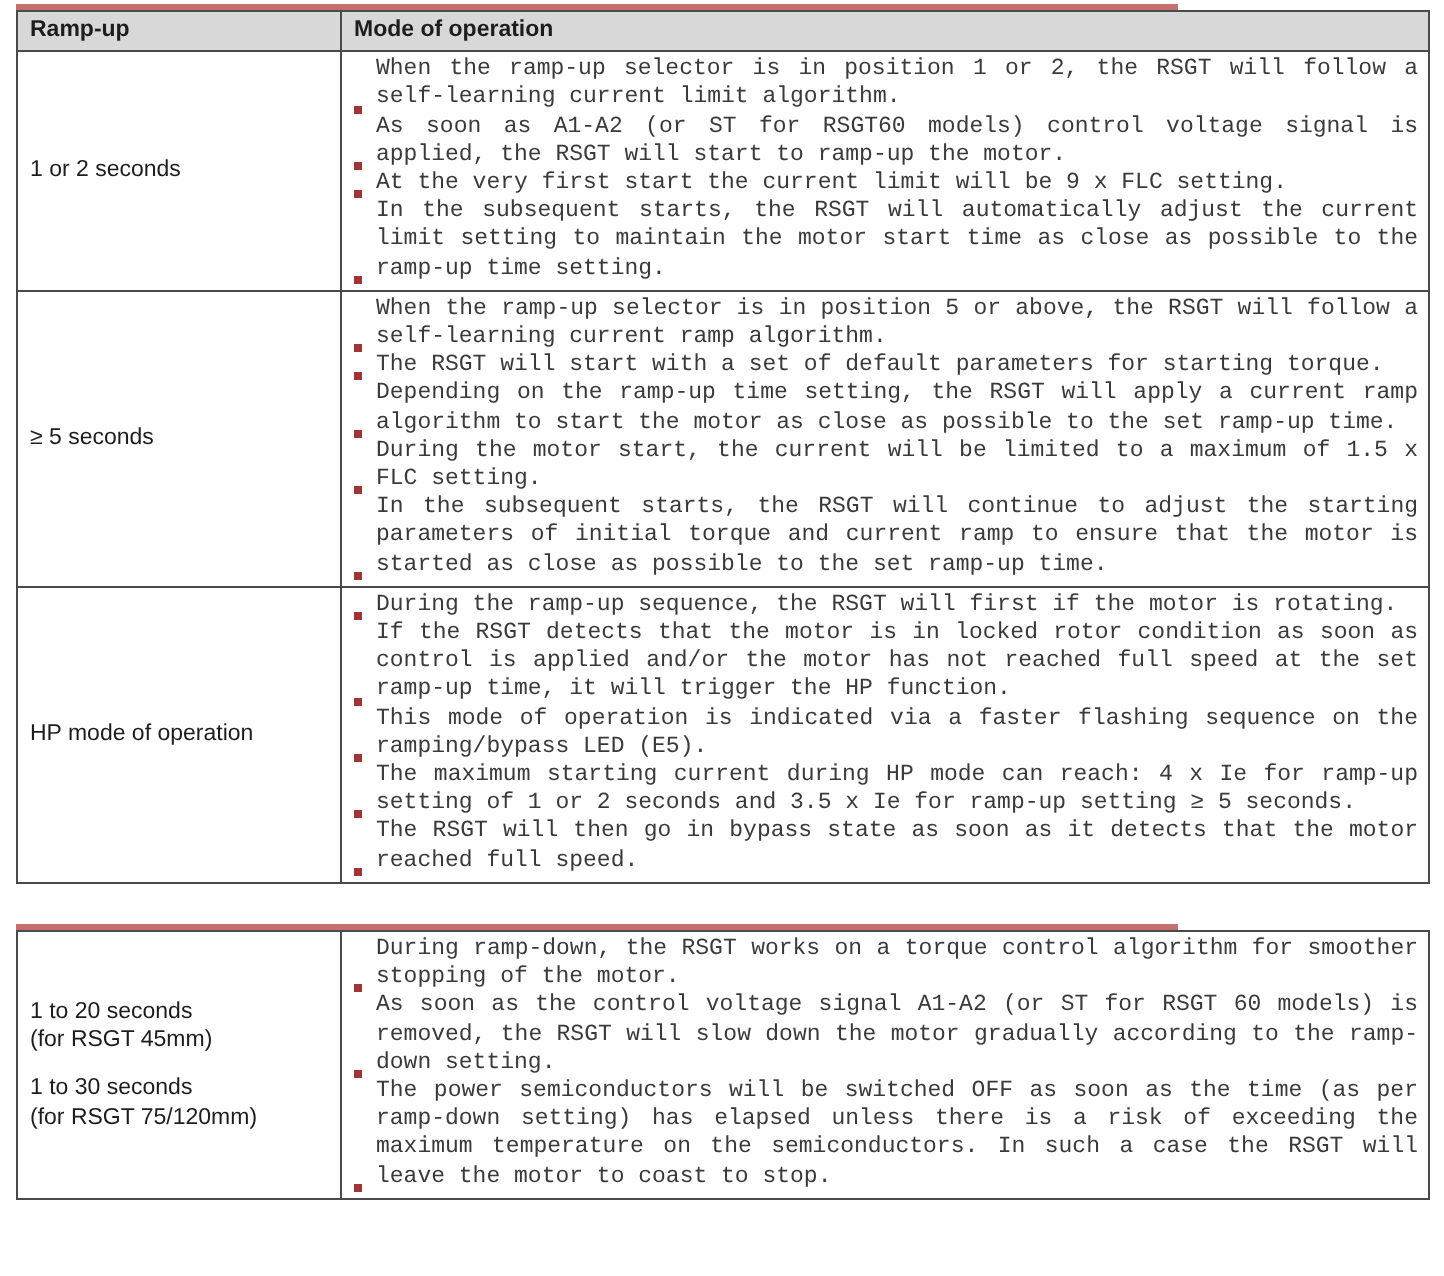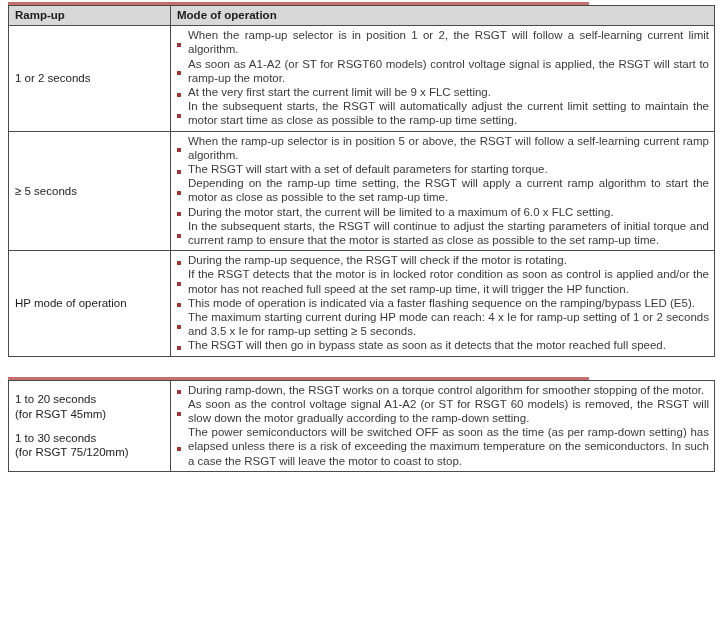--- a/index.html
+++ b/index.html
@@ -45,21 +45,22 @@
     font-weight: normal;
     color: #1d1d1d;
     padding: 3px 4px 3px 6px;
   }
   td.desc-cell {
     vertical-align: top;
     padding: 2px 5px 3px 4px;
   }
   .bullet-item {
     display: flex;
-    align-items: center;
+    align-items: flex-end;
+    font-family: Liberation Mono, monospace;
   }
   .bullet-dot {
     flex: 0 0 auto;
     width: 4px;
     height: 4px;
     margin: 5px 7px 0 2px;
     background: #a33434;
   }
   .bullet-text {
     flex: 1 1 auto;
@@ -122,37 +123,37 @@
           <div class="bullet-item">
             <span class="bullet-dot"></span>
             <span class="bullet-text">The RSGT will start with a set of default parameters for starting torque.</span>
           </div>
           <div class="bullet-item">
             <span class="bullet-dot"></span>
             <span class="bullet-text">Depending on the ramp-up time setting, the RSGT will apply a current ramp algorithm to start the motor as close as possible to the set ramp-up time.</span>
           </div>
           <div class="bullet-item">
             <span class="bullet-dot"></span>
-            <span class="bullet-text">During the motor start, the current will be limited to a maximum of 6.0 x FLC setting.</span>
+            <span class="bullet-text">During the motor start, the current will be limited to a maximum of 1.5 x FLC setting.</span>
           </div>
           <div class="bullet-item">
             <span class="bullet-dot"></span>
             <span class="bullet-text">In the subsequent starts, the RSGT will continue to adjust the starting parameters of initial torque and current ramp to ensure that the motor is started as close as possible to the set ramp-up time.</span>
           </div>
         </td>
       </tr>
 
       <tr>
         <td class="label-cell">
           <span class="label-line">HP mode of operation</span>
         </td>
         <td class="desc-cell">
           <div class="bullet-item">
             <span class="bullet-dot"></span>
-            <span class="bullet-text">During the ramp-up sequence, the RSGT will check if the motor is rotating.</span>
+            <span class="bullet-text">During the ramp-up sequence, the RSGT will first if the motor is rotating.</span>
           </div>
           <div class="bullet-item">
             <span class="bullet-dot"></span>
             <span class="bullet-text">If the RSGT detects that the motor is in locked rotor condition as soon as control is applied and/or the motor has not reached full speed at the set ramp-up time, it will trigger the HP function.</span>
           </div>
           <div class="bullet-item">
             <span class="bullet-dot"></span>
             <span class="bullet-text">This mode of operation is indicated via a faster flashing sequence on the ramping/bypass LED (E5).</span>
           </div>
           <div class="bullet-item">

